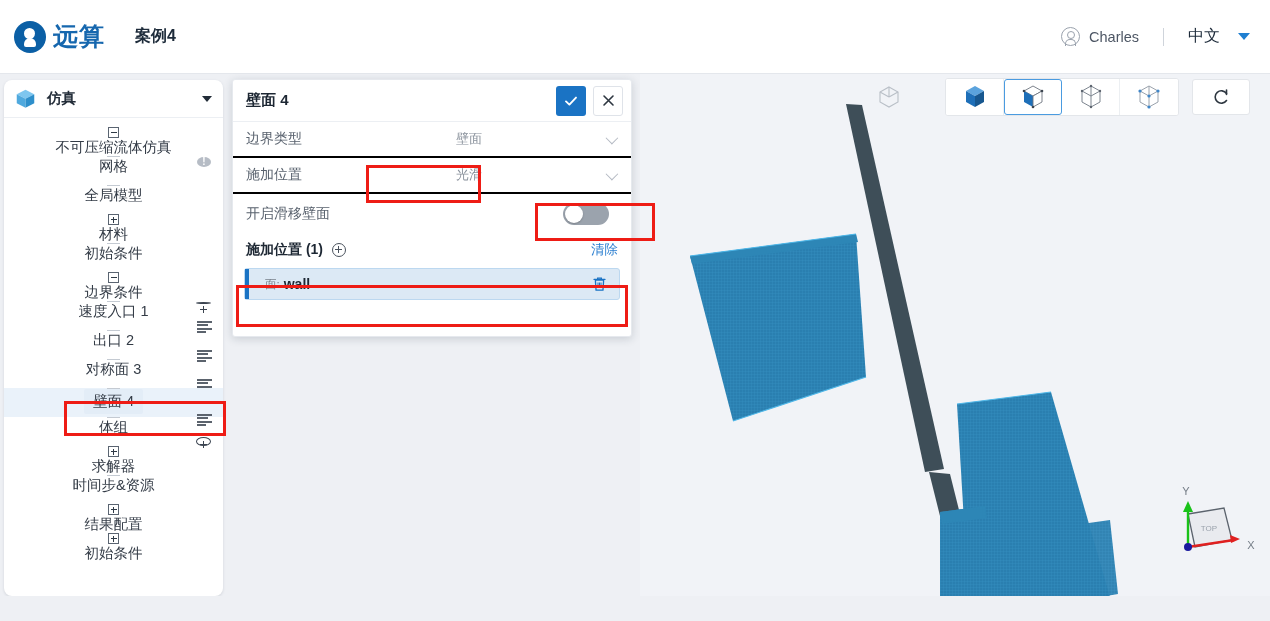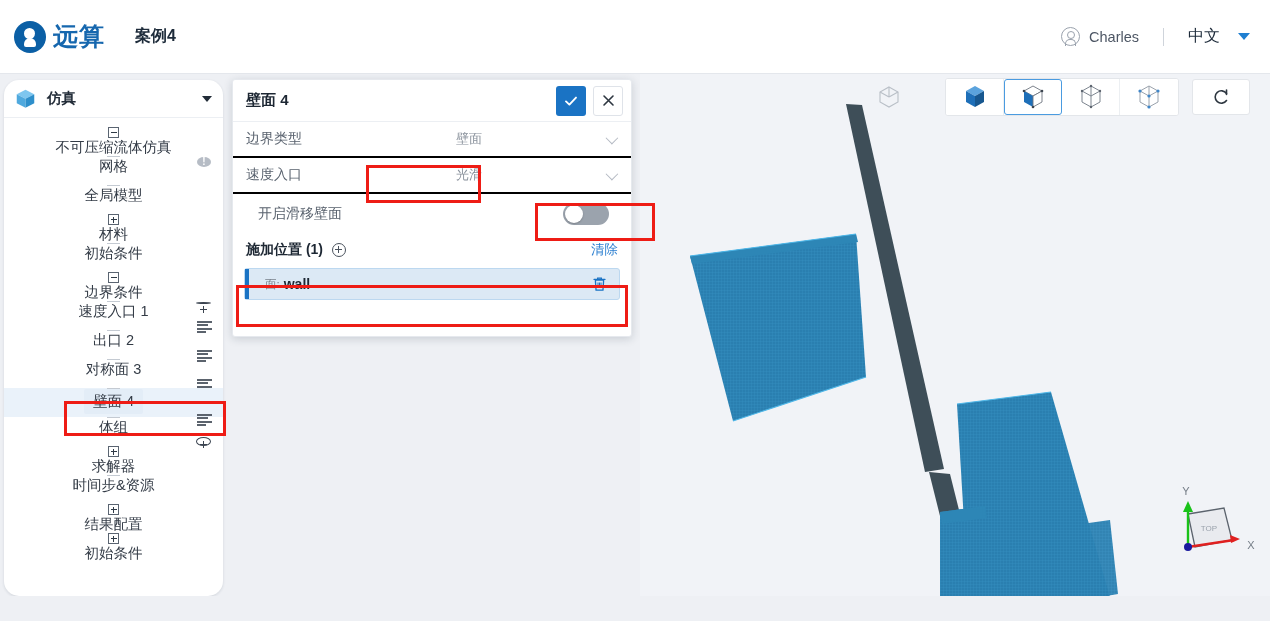--- a/index.html
+++ b/index.html
@@ -69,21 +69,21 @@
     width: 0; height: 0; margin-left: 14px;
     border-left: 6px solid transparent;
     border-right: 6px solid transparent;
     border-top: 7px solid #1f7fd1;
   }
 
   
   .sidebar {
     position: absolute; left: 4px; top: 80px;
     width: 219px; height: 516px;
-    background: #ffffff; border-radius: 15px;
+    background: #ffffff; border-radius: 8px;
     box-shadow: 0 1px 3px rgba(25,40,60,.13);
     overflow: hidden;
   }
   .sidebar-head {
     height: 38px; display: flex; align-items: center;
     padding: 0 11px; border-bottom: 1px solid #eceff3;
   }
   .cube-icon-sm { width: 21px; height: 21px; flex: 0 0 auto; }
   .sidebar-head-label {
     margin-left: 11px; font-size: 14.5px; font-weight: 700; color: #222c38;
@@ -186,21 +186,21 @@
     flex: 1; text-align: center; color: #8a929c; font-size: 13px;
     margin-right: 46px;
   }
   .chev {
     position: absolute; right: 16px;
     width: 9px; height: 9px;
     border-right: 1.6px solid #b3b9c2; border-bottom: 1.6px solid #b3b9c2;
     transform: rotate(45deg) translateY(-2px);
   }
   .form-row { position: relative; }
-  .toggle-row { height: 40px; border-bottom: none; margin-left: 12px; }
+  .toggle-row { height: 40px; border-bottom: none; }
   .toggle {
     position: absolute; right: 22px; top: 9px;
     width: 46px; height: 22px; border-radius: 11px;
     background: #9ba3ad;
   }
   .toggle .knob {
     position: absolute; left: 2px; top: 2px;
     width: 18px; height: 18px; border-radius: 50%;
     background: #ffffff;
     box-shadow: 0 1px 2px rgba(0,0,0,.2);
@@ -461,21 +461,21 @@
       </div>
     </div>
 
     <div class="form-row">
       <div class="form-label">边界类型</div>
       <div class="form-value">壁面</div>
       <div class="chev"></div>
     </div>
 
     <div class="form-row">
-      <div class="form-label">速度入口</div>
+      <div class="form-label">施加位置</div>
       <div class="form-value">光滑</div>
       <div class="chev"></div>
     </div>
 
     <div class="form-row toggle-row">
       <div class="form-label">开启滑移壁面</div>
       <div class="toggle">
         <div class="knob"></div>
       </div>
     </div>

